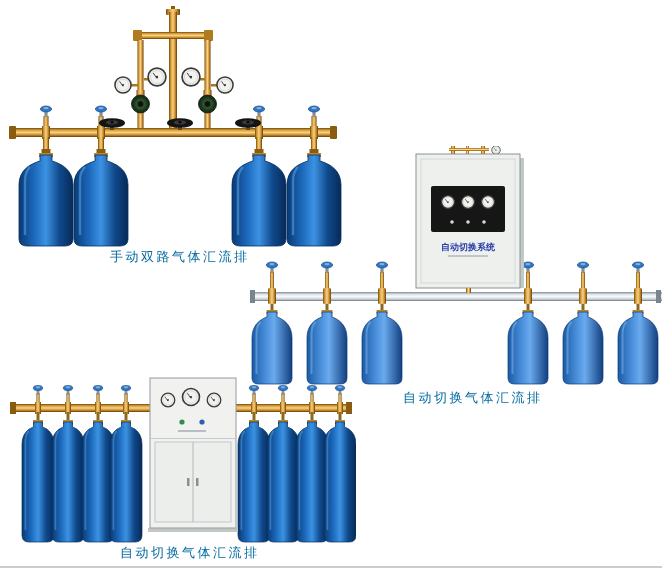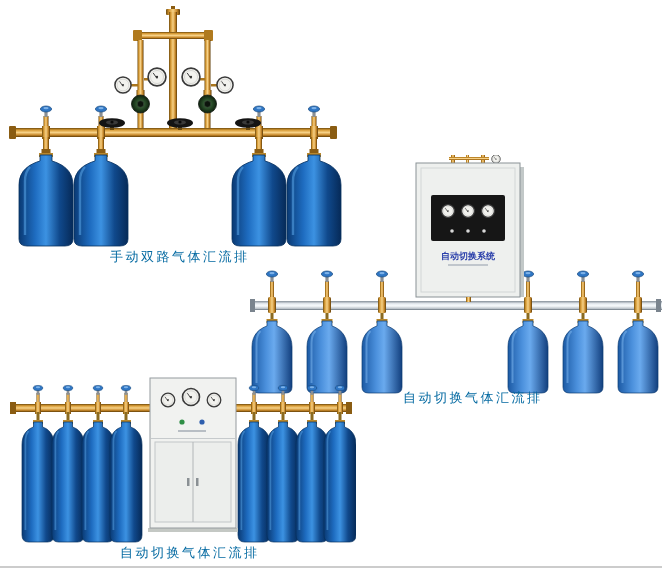--- a/index.html
+++ b/index.html
@@ -161,21 +161,21 @@
       </g>
 
       <use href="#cyl-large" transform="translate(40,149)"></use>
       <use href="#cyl-large" transform="translate(95,149)"></use>
       <use href="#cyl-large" transform="translate(253,149)"></use>
       <use href="#cyl-large" transform="translate(308,149)"></use>
     </svg>
   </div>
   <div class="caption" style="left:110px;top:248px;">手动双路气体汇流排</div>
 
-  <div class="figure" style="left:250px;top:155px;width:412px;height:246px;text-decoration:underline;">
+  <div class="figure" style="left:250px;top:146px;width:412px;height:246px;text-decoration:underline;">
     <svg width="412" height="246" viewBox="0 0 412 246">
 
       <g>
         <rect x="20" y="126" width="4" height="20" fill="url(#brassPipeV)"></rect>
         <rect x="75" y="126" width="4" height="20" fill="url(#brassPipeV)"></rect>
         <rect x="130" y="126" width="4" height="20" fill="url(#brassPipeV)"></rect>
         <rect x="276" y="126" width="4" height="20" fill="url(#brassPipeV)"></rect>
         <rect x="331" y="126" width="4" height="20" fill="url(#brassPipeV)"></rect>
         <rect x="386" y="126" width="4" height="20" fill="url(#brassPipeV)"></rect>
         <use href="#bluecap" transform="translate(22,119)"></use>

